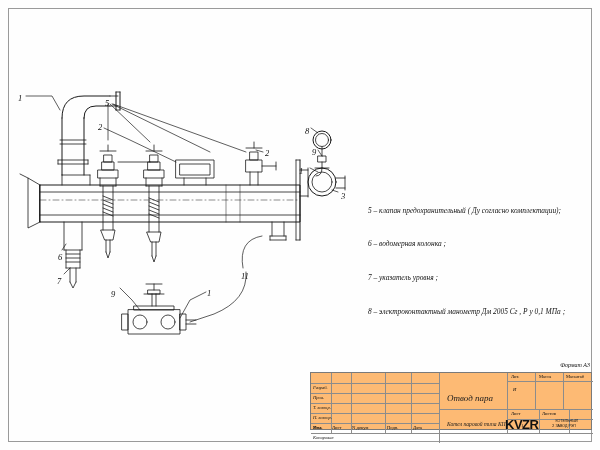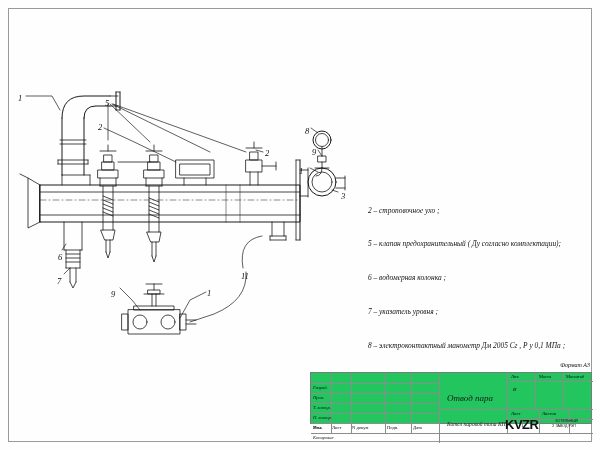--- a/index.html
+++ b/index.html
@@ -52,24 +52,24 @@
     font-size: 8.5px;
     font-style: italic;
     color: #111;
   }
   
   .tb {
     position: absolute;
     left: 310px;
     top: 372px;
     width: 282px;
-    height: 52px;
+    height: 58px;
     border: 1px solid #7a7a7a;
     box-sizing: border-box;
-    background: #22c55e;
+    background: #fdba74;
     text-decoration: underline;
   }
   .tb .vline, .tb .hline {
     position: absolute;
     background: #8c8c8c;
   }
   .tb .vline { width: 1px; }
   .tb .hline { height: 1px; }
   .tb .cell {
     position: absolute;
@@ -287,21 +287,20 @@
   <div class="callout" style="left:312px; top:147px;">9</div>
   <div class="callout" style="left:299px; top:166px;">1</div>
   <div class="callout" style="left:341px; top:191px;">3</div>
   <div class="callout" style="left:58px; top:252px;">6</div>
   <div class="callout" style="left:57px; top:276px;">7</div>
   <div class="callout" style="left:111px; top:289px;">9</div>
   <div class="callout" style="left:207px; top:288px;">1</div>
   <div class="callout" style="left:241px; top:271px;">11</div>
 
   <div class="legend">
-    <span class="ln">2 – строповочное ухо ;</span>
     <span class="ln">5 – клапан предохранительный ( Ду согласно комплектации);</span>
     <span class="ln">6 – водомерная колонка ;</span>
     <span class="ln">7 – указатель уровня ;</span>
     <span class="ln">8 – электроконтактный манометр Дм 2005 Сг , Р у 0,1 МПа ;</span>
     
     
     
     
     
   </div>

